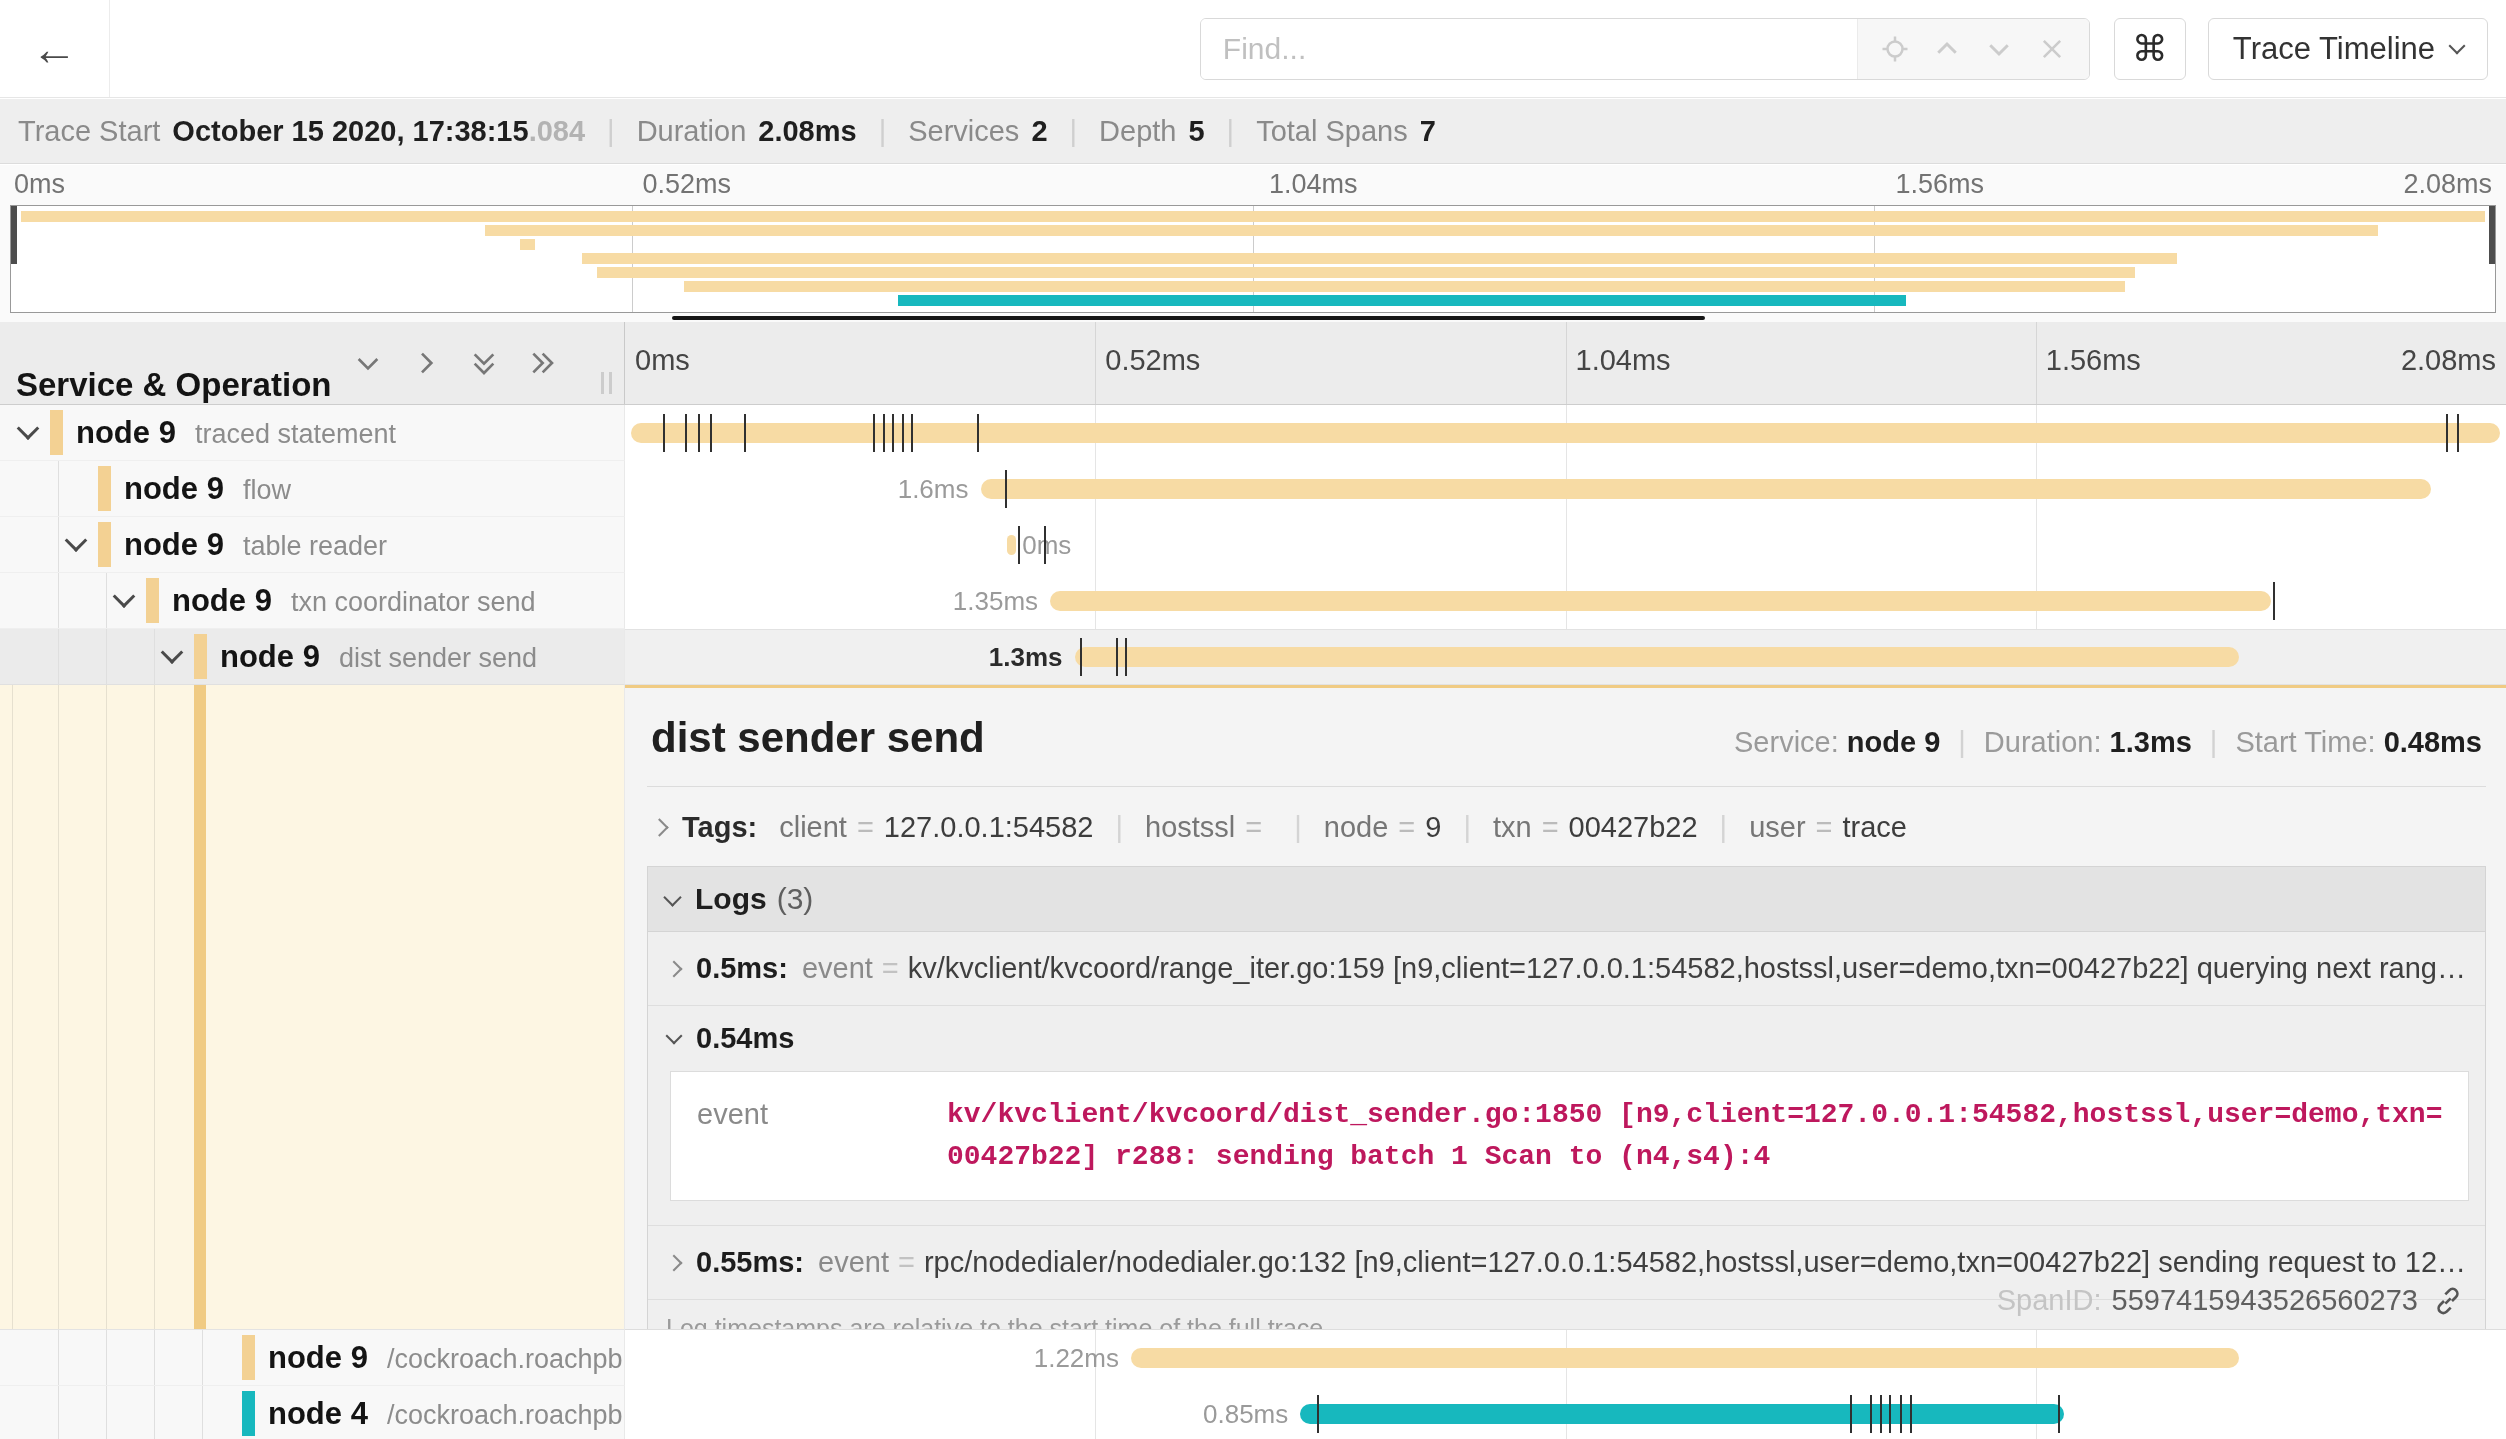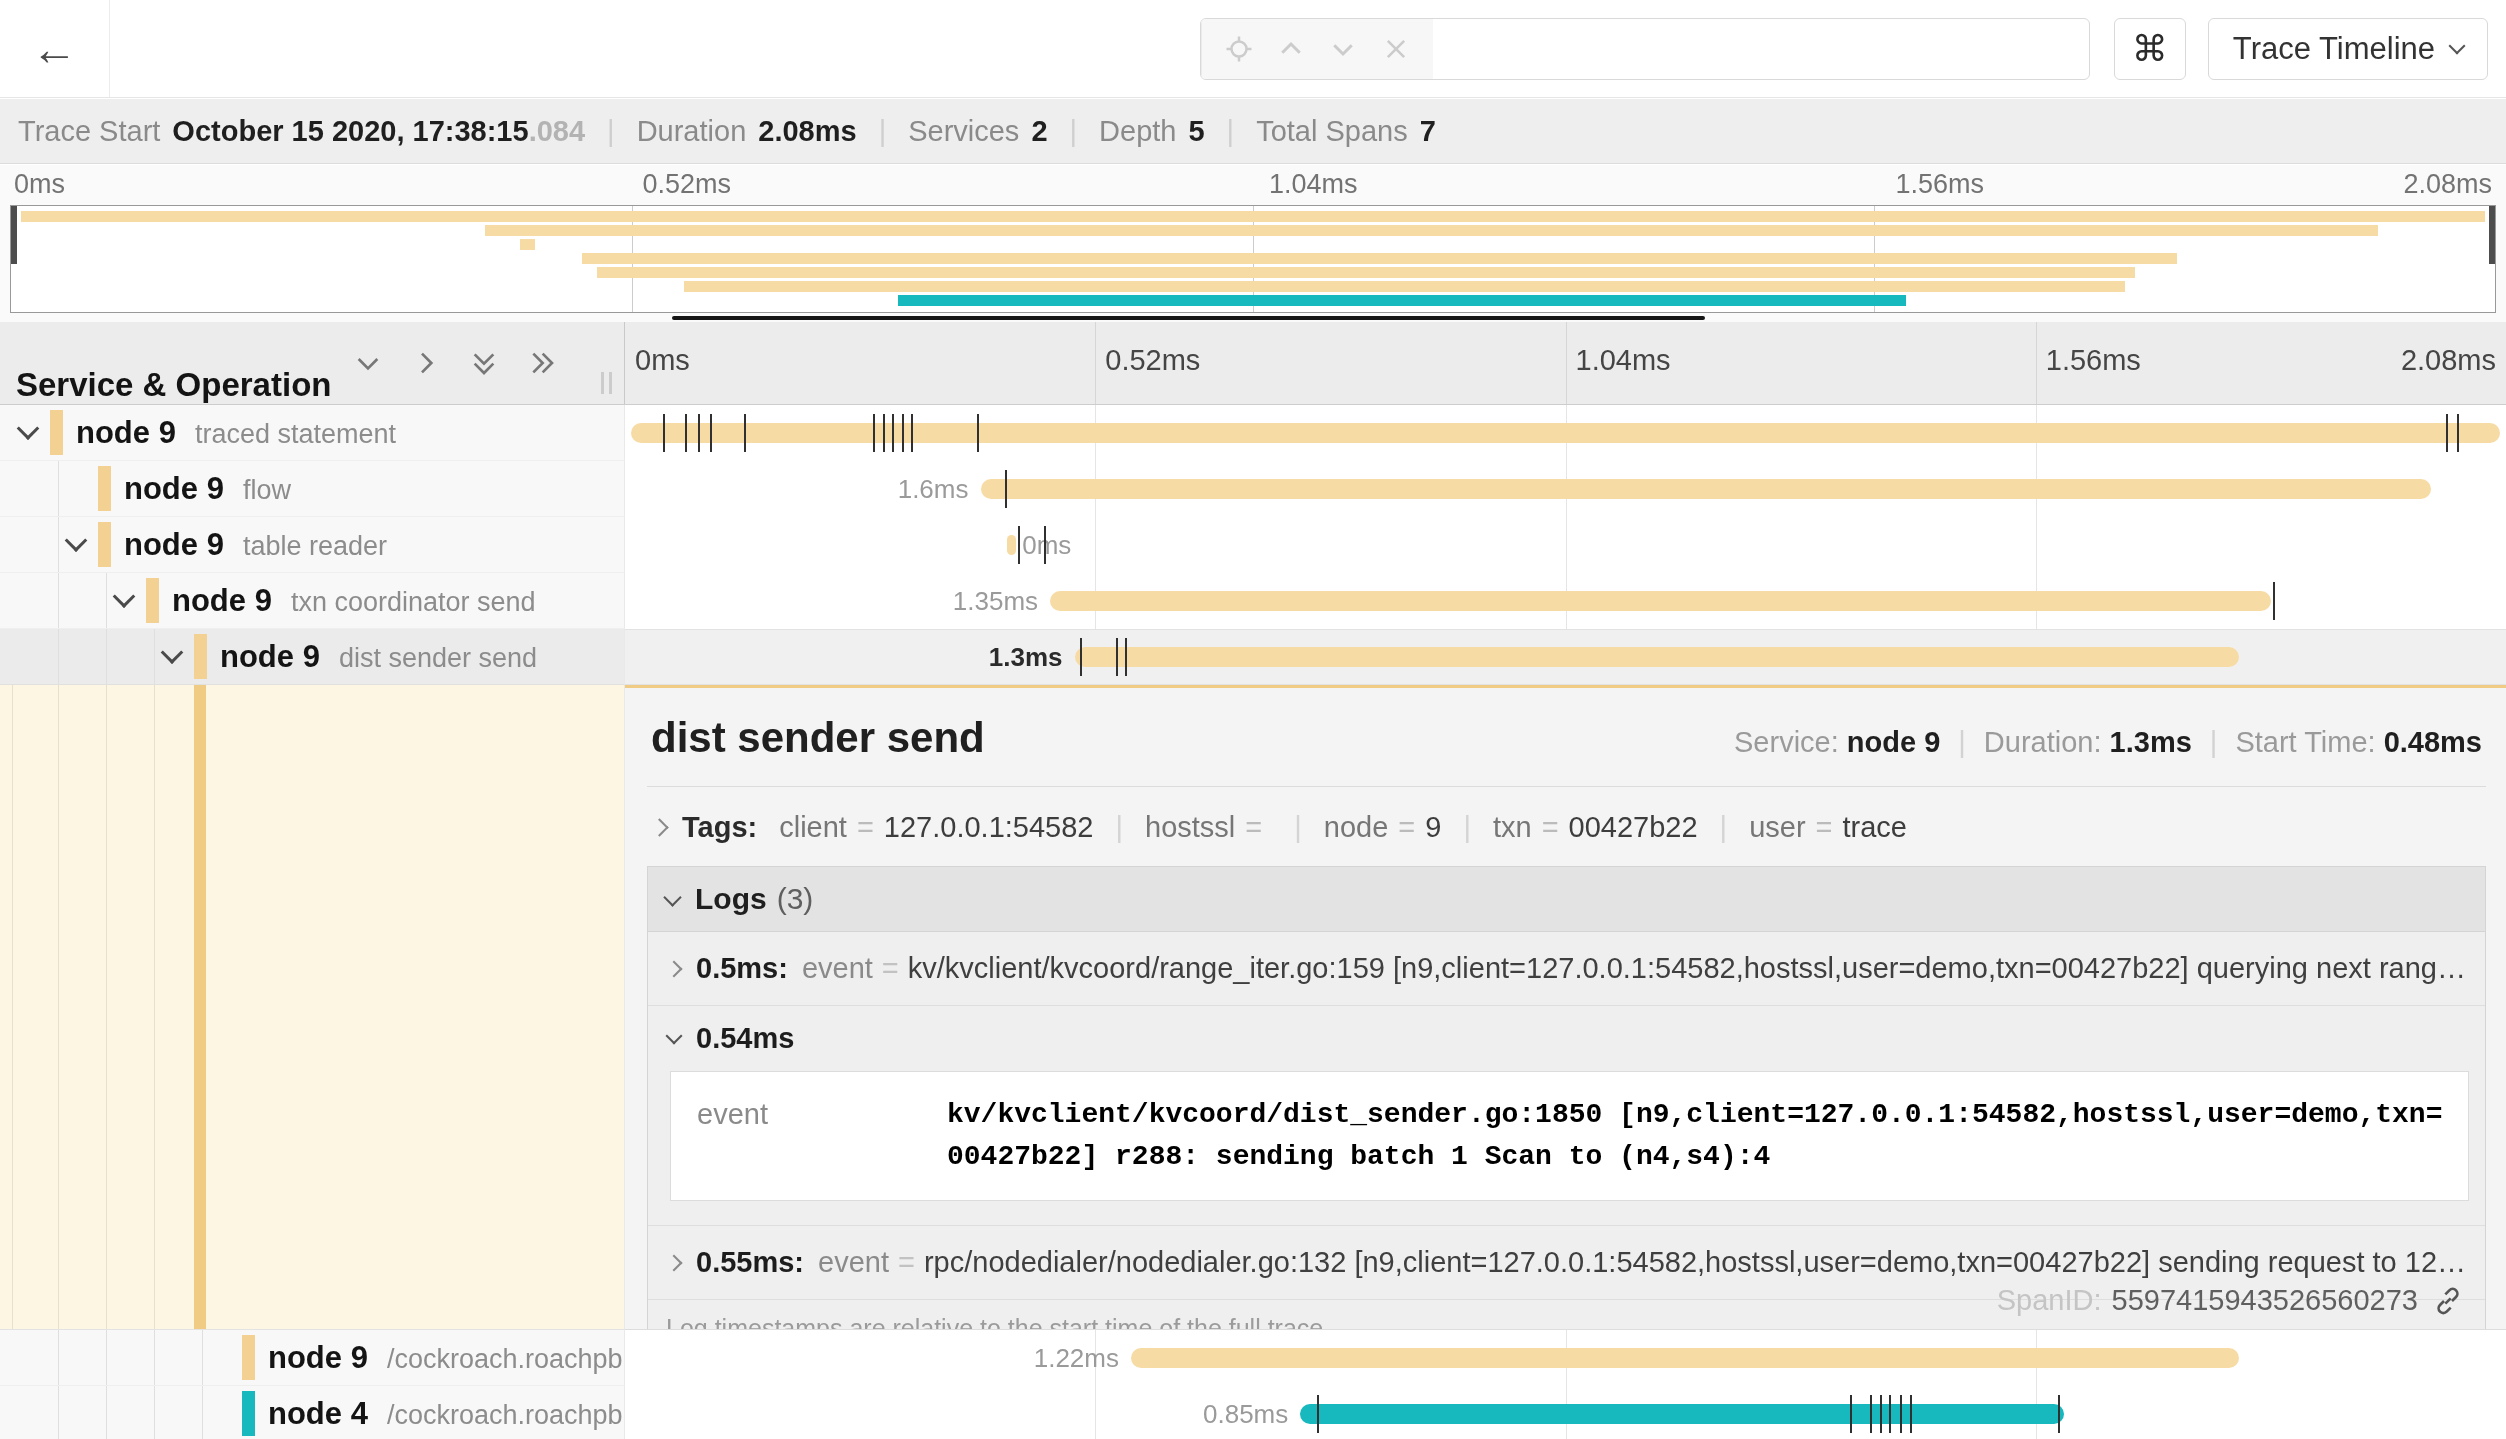--- a/index.html
+++ b/index.html
@@ -110,20 +110,21 @@
 </style>
 </head>
 <body>
 
 <div class="app-header">
   <div class="back-btn">
       <span>←</span>
     </div>
   <div class="header-right">
     <div class="find-group">
+      <input class="find-input" placeholder="Find..." style="">
       <div class="find-tools">
         <span class="tool-ic">
           <svg width="30" height="30" viewBox="0 0 24 24" fill="none" stroke="#cccccc" stroke-width="2">
               <circle cx="12" cy="12" r="6"></circle>
               <line x1="12" y1="2" x2="12" y2="6"></line>
               <line x1="12" y1="18" x2="12" y2="22"></line>
               <line x1="2" y1="12" x2="6" y2="12"></line>
               <line x1="18" y1="12" x2="22" y2="12"></line>
             </svg>
         </span>
@@ -297,21 +298,21 @@
             <span class="le-eq">=</span>
             <span class="le-val">kv/kvclient/kvcoord/range_iter.go:159 [n9,client=127.0.0.1:54582,hostssl,user=demo,txn=00427b22] querying next range …</span>
           </div>
           <div class="log-exp">
             <div class="le-head">
               <span class="chev down" style="border-color: rgb(85, 85, 85); width: 12px; height: 12px; border-width: 2.5px; margin-top: -5px; flex-shrink: 0;"></span>
               <span class="le-time">0.54ms</span>
             </div>
             <div class="evt-box">
               <div class="evt-key">event</div>
-              <div class="evt-val" style="color: #000000;">kv/kvclient/kvcoord/dist_sender.go:1850 [n9,client=127.0.0.1:54582,hostssl,user=demo,txn=00427b22] r288: sending batch 1 Scan to (n4,s4):4</div>
+              <div class="evt-val" style="color: #be185d;">kv/kvclient/kvcoord/dist_sender.go:1850 [n9,client=127.0.0.1:54582,hostssl,user=demo,txn=00427b22] r288: sending batch 1 Scan to (n4,s4):4</div>
             </div>
           </div>
           <div class="log-entry">
             <span class="chev right" style="border-color: rgb(138, 138, 138); width: 12px; height: 12px; border-width: 2.5px; flex-shrink: 0;"></span>
             <span class="le-time">0.55ms:</span>
             <span class="le-key">event</span>
             <span class="le-eq">=</span>
             <span class="le-val">rpc/nodedialer/nodedialer.go:132 [n9,client=127.0.0.1:54582,hostssl,user=demo,txn=00427b22] sending request to 127....</span>
           </div>
         </div>

